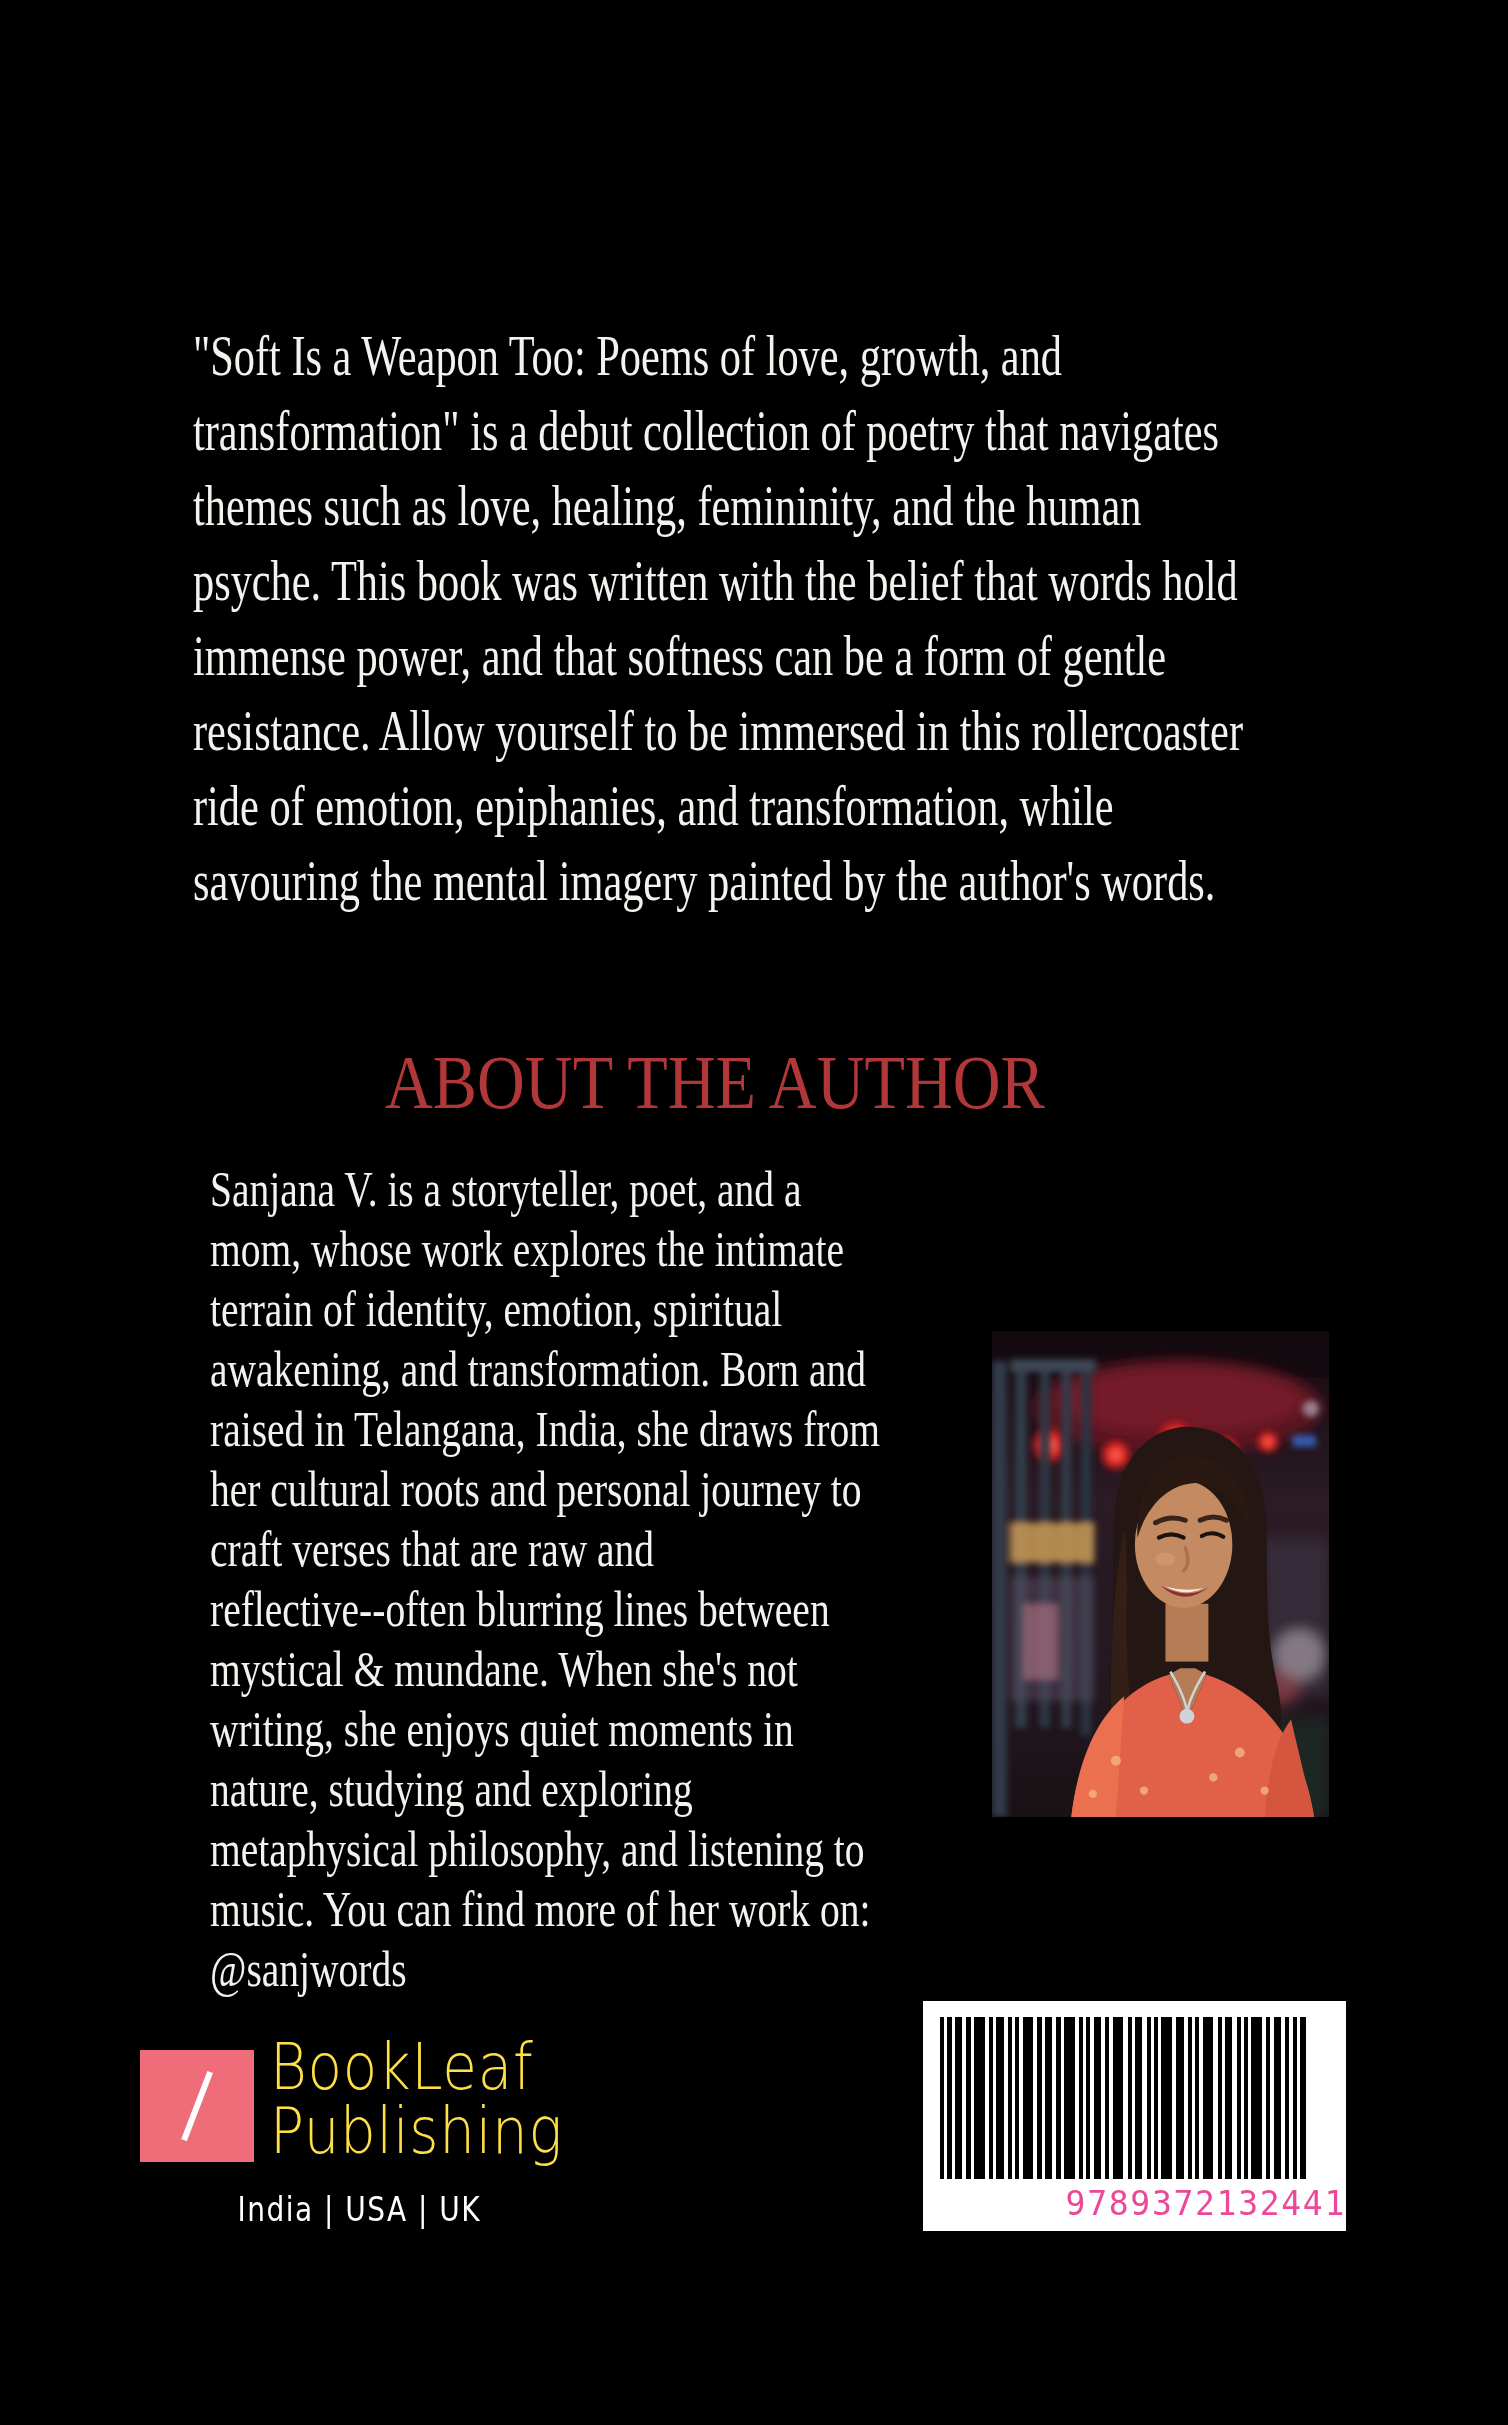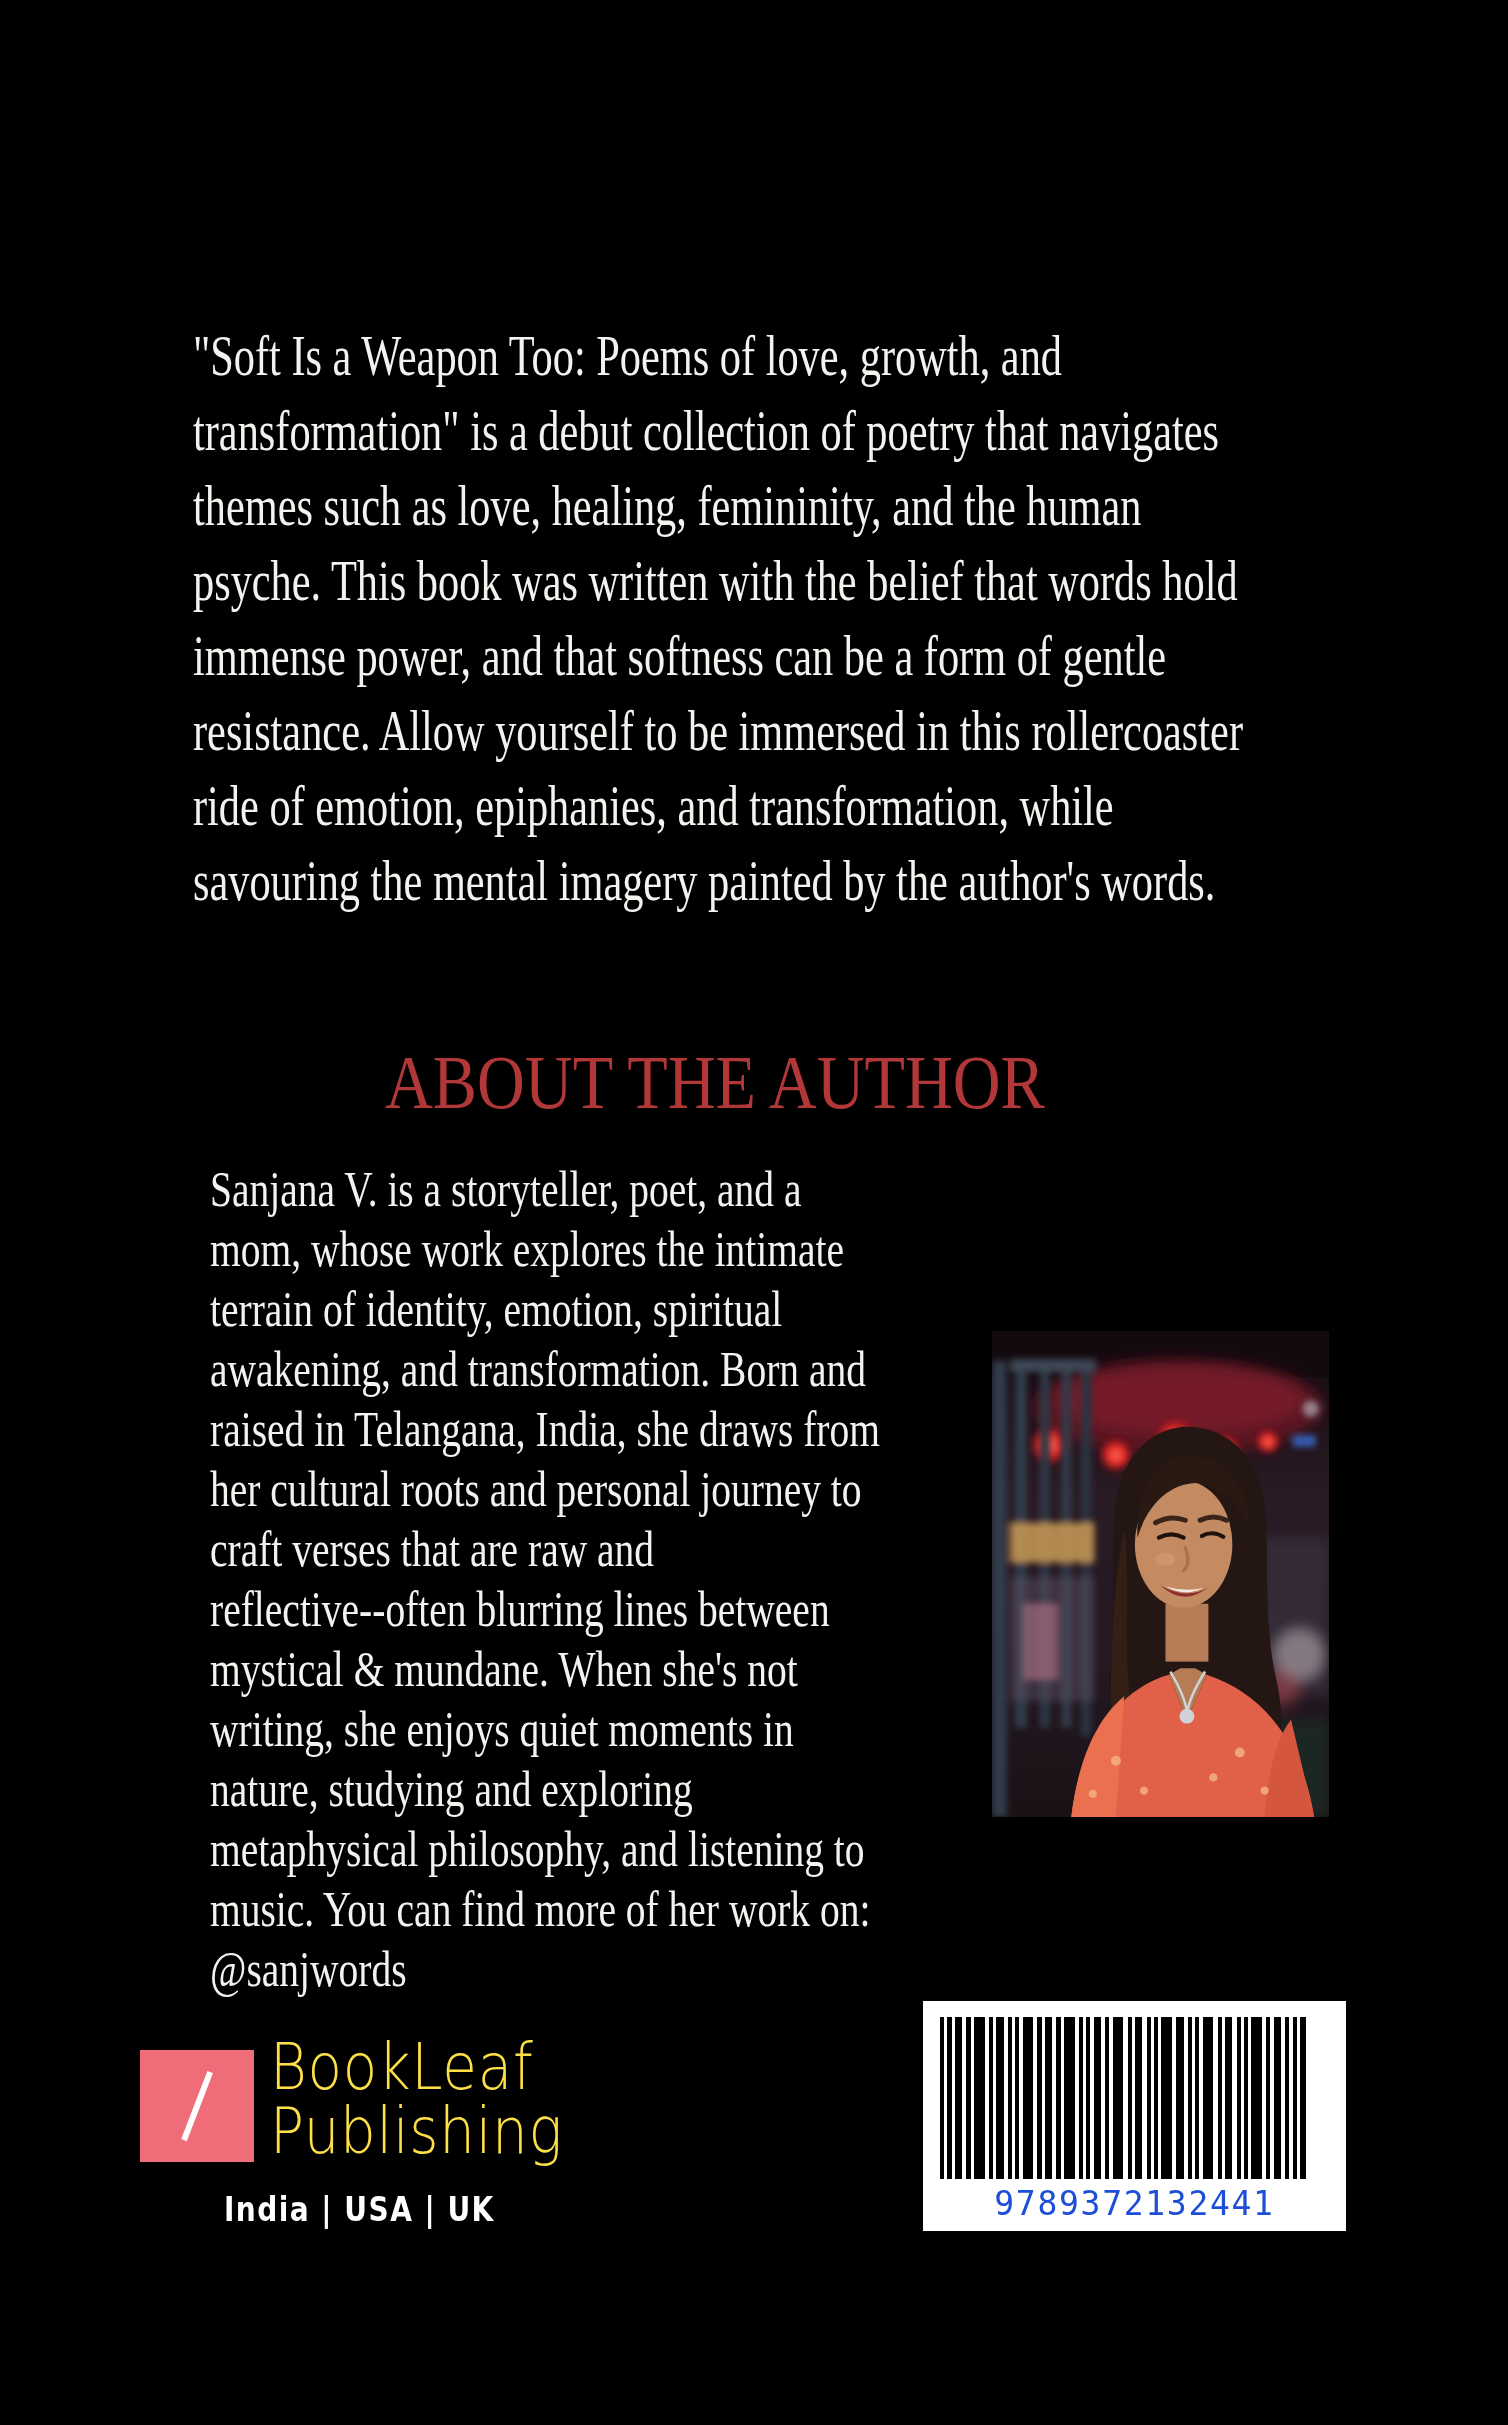--- a/index.html
+++ b/index.html
@@ -56,39 +56,39 @@
     font-family:"DejaVu Sans", sans-serif; font-weight:300;
     color:#fde047;
   }
   .publisher-name .pline {
     font-size:64px; line-height:64px; white-space:nowrap;
     transform:scaleX(0.88); transform-origin:0 0; letter-spacing:0.8px;
   }
   .regions {
     position:absolute; left:140px; top:2192px; width:438px;
     text-align:center; color:#ffffff;
-    font-family:"DejaVu Sans", sans-serif; font-weight:700;
+    font-family:"DejaVu Sans", sans-serif; font-weight:400;
   }
   .regions span {
     display:inline-block; font-size:33px; line-height:36px;
     letter-spacing:1.7px; transform:scaleX(0.85); transform-origin:50% 50%;
     white-space:nowrap;
   }
 
   
   .barcode {
     position:absolute; left:923px; top:2001px;
     width:423px; height:230px; background:#ffffff;
   }
   .barcode .bars {
     position:absolute; left:17.4px; top:15.7px; width:366px; height:162px;
   }
   .barcode .isbn {
     position:absolute; top:185px; left:0; width:100%;
-    text-align:center; color:#1d4ed8;
+    text-align:right; color:#ec4899;
     font-family:"DejaVu Sans Mono", monospace;
     font-size:33px; line-height:36px; letter-spacing:1.7px;
   }
 </style>
 </head>
 <body>
 
 <div class="cover">
 
   <section class="synopsis">

